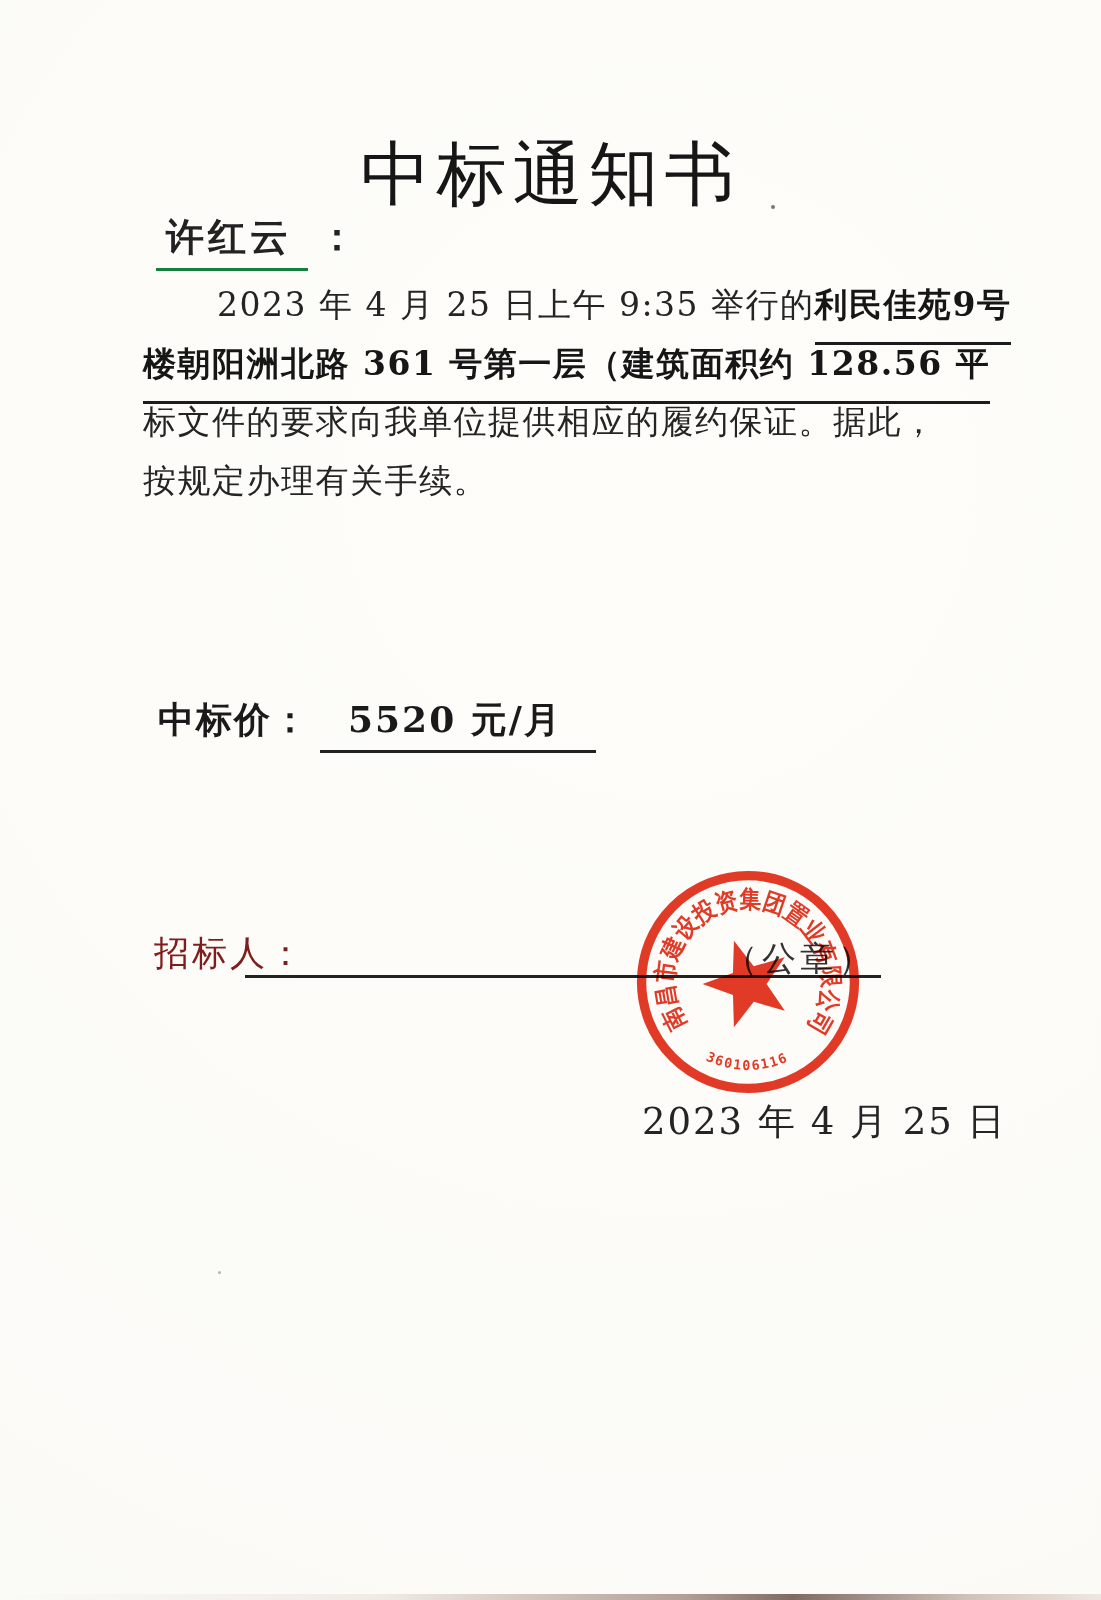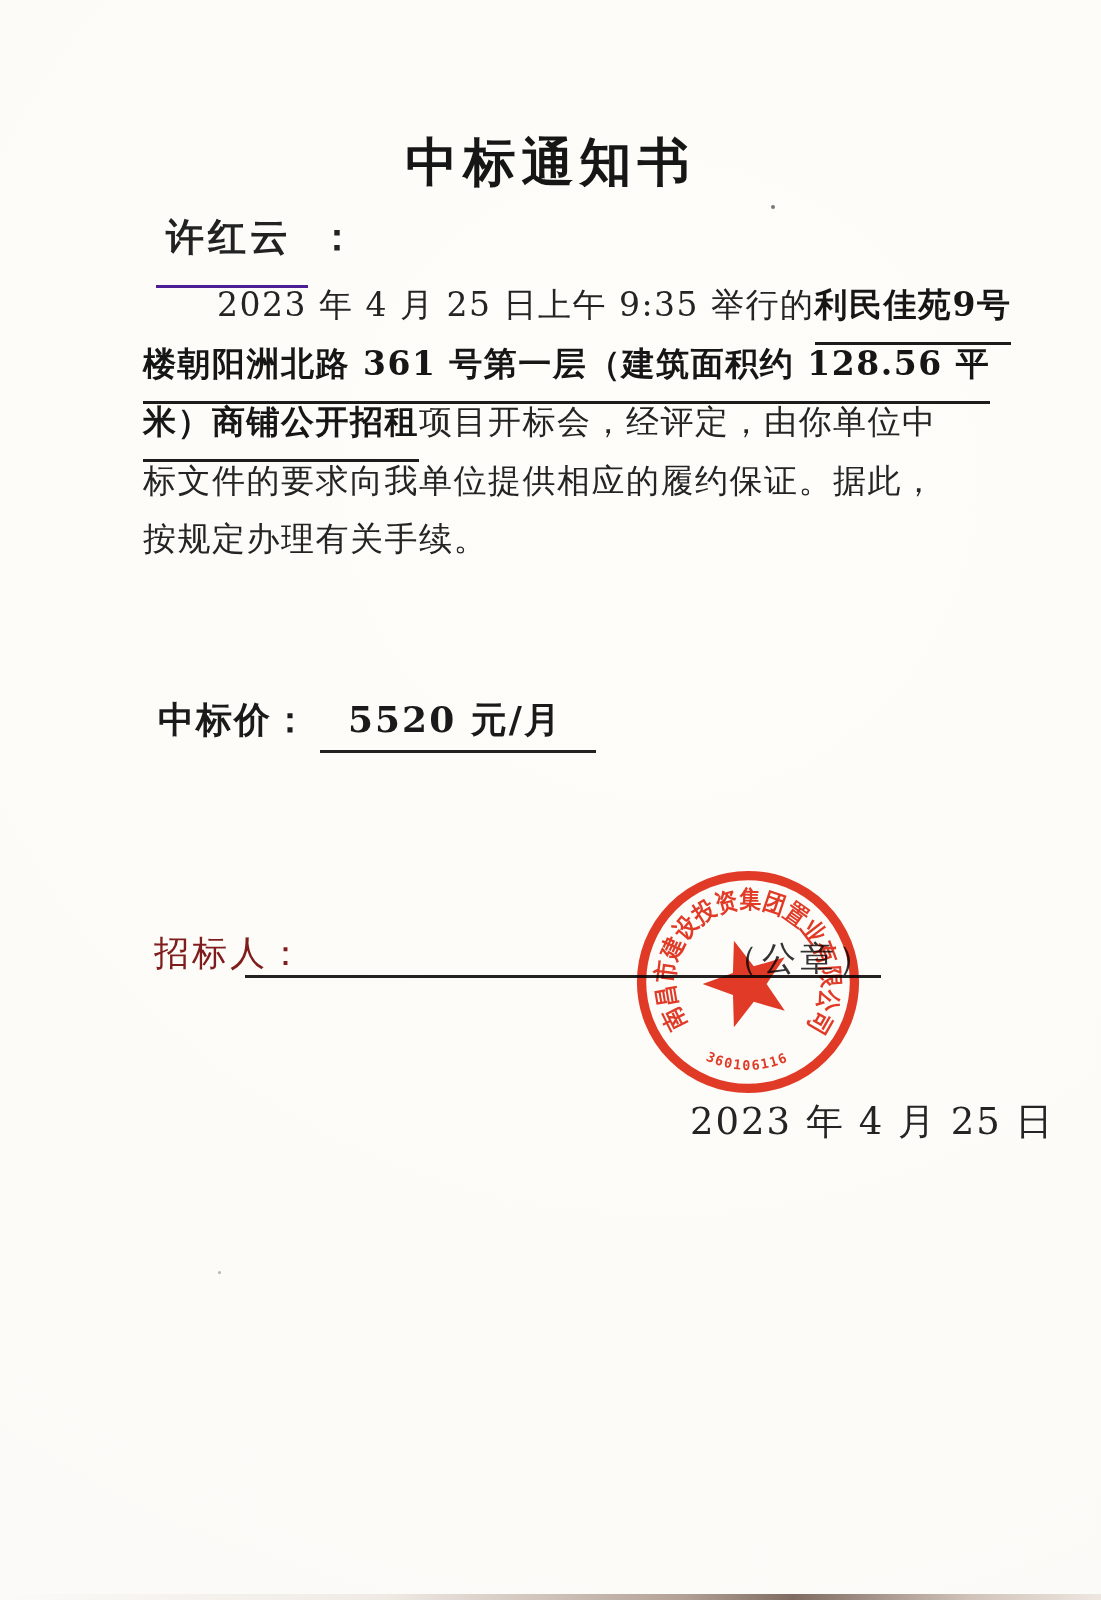--- a/index.html
+++ b/index.html
@@ -20,36 +20,36 @@
   .page::before{
     content:"";
     position:absolute;inset:0;
     background:radial-gradient(circle at 60% 30%, rgba(255,252,245,.35), rgba(240,238,232,.18));
     pointer-events:none;
   }
   .doc-title{
     position:absolute;
     top:128px;left:0;width:100%;
     text-align:center;
-    font-size:52px;
-    font-weight:700;
+    font-size:70px;
+    font-weight:400;
     letter-spacing:6px;
     color:#161616;
   }
   .addressee{
     position:absolute;
     top:212px;left:156px;
     font-size:38px;
     color:#222;
   }
   .addressee .name{
     display:inline-block;
     font-weight:600;
-    border-bottom:3px solid #4c1d95;
-    padding:0 16px 22px 10px;
+    border-bottom:3px solid #15803d;
+    padding:0 16px 5px 10px;
     letter-spacing:4px;
   }
   .addressee .colon{
     margin-left:10px;
     font-weight:600;
   }
   .body-para{
     position:absolute;
     top:283px;left:143px;
     width:822px;
@@ -110,21 +110,20 @@
     mix-blend-mode:multiply;
     opacity:.95;
   }
   .date-line{
     position:absolute;
     top:1097px;left:642px;
     font-size:37px;
     letter-spacing:2px;
     color:#242424;
     white-space:nowrap;
-    margin-left:48px;
   }
   .scan-edge-bottom{
     position:absolute;
     left:0;bottom:0;width:100%;height:6px;
     background:linear-gradient(to right,
       rgba(0,0,0,0) 0%,
       rgba(140,90,60,.10) 35%,
       rgba(90,50,30,.45) 62%,
       rgba(60,30,18,.65) 72%,
       rgba(110,65,40,.30) 88%,
@@ -141,21 +140,20 @@
 
   <div class="doc-title">中标通知书</div>
 
   <div class="addressee">
     <span class="name">许红云</span><span class="colon">：</span>
   </div>
 
   <div class="body-para" id="body-para">
       <div class="body-line indent"><span class="seg-normal">2023 年 4 月 25 日上午 9:35 举行的</span><span class="seg-bu">利民佳苑9号</span></div>
       <div class="body-line"><span class="seg-bu">楼朝阳洲北路 361 号第一层（建筑面积约 128.56 平</span></div>
-      <div class="body-line"><span class="seg-bu">米）商铺公开招租</span><span class="seg-normal">项目开标会，经评定，由你单位中</span></div>
       <div class="body-line"><span class="seg-normal">标文件的要求向我单位提供相应的履约保证。据此，</span></div>
       <div class="body-line"><span class="seg-normal">按规定办理有关手续。</span></div>
     </div>
 
   <div class="price-line">
     <span>中标价：</span><span class="value">5520 元/月</span>
   </div>
 
   <div class="bidder-label">招标人：</div>
 

